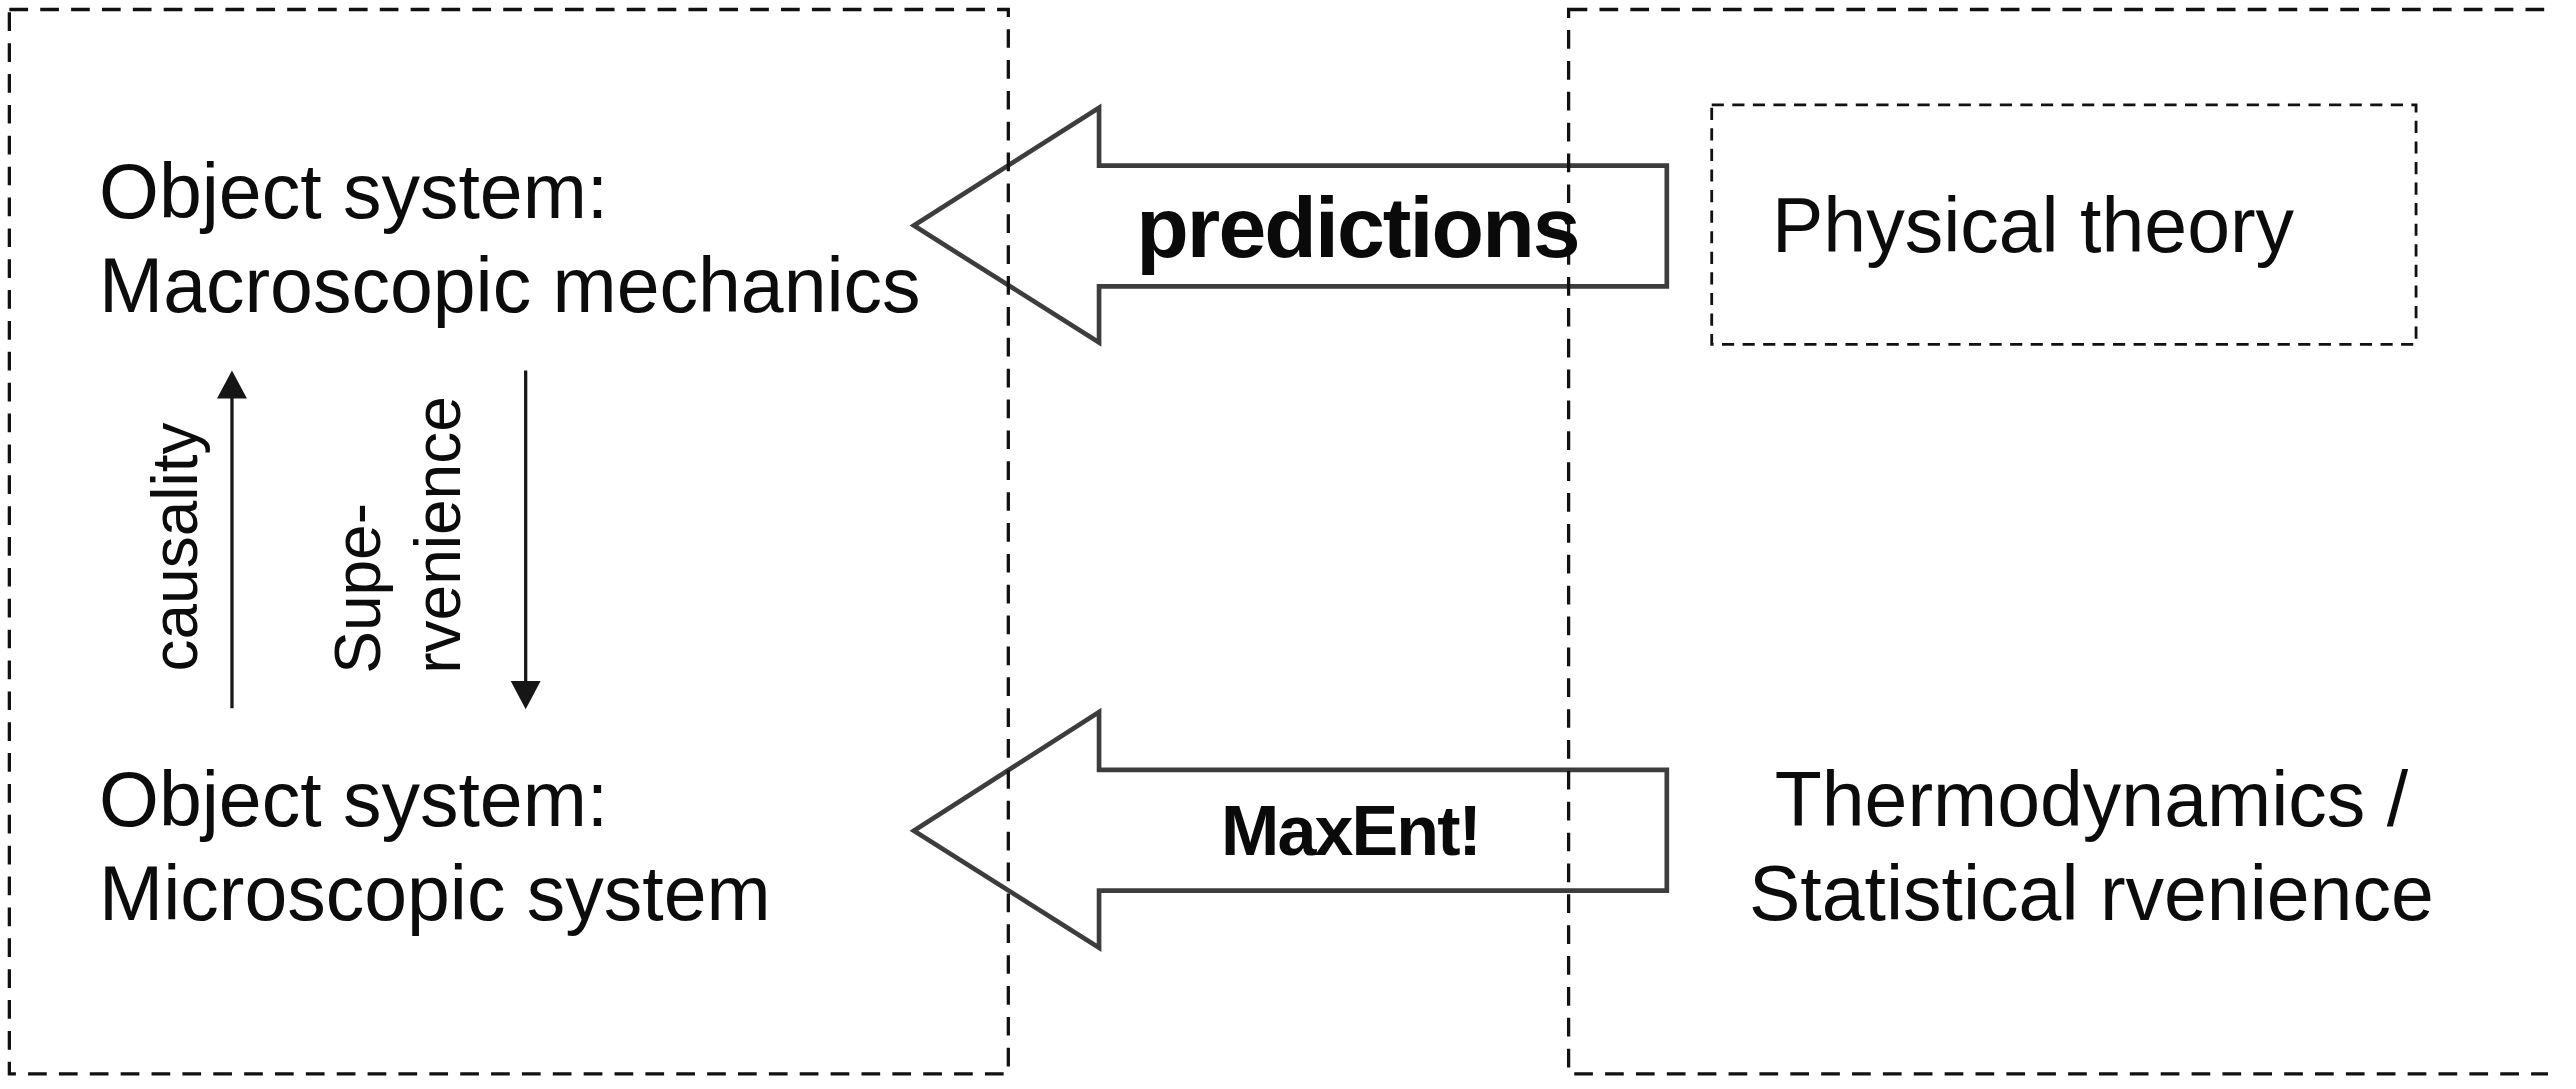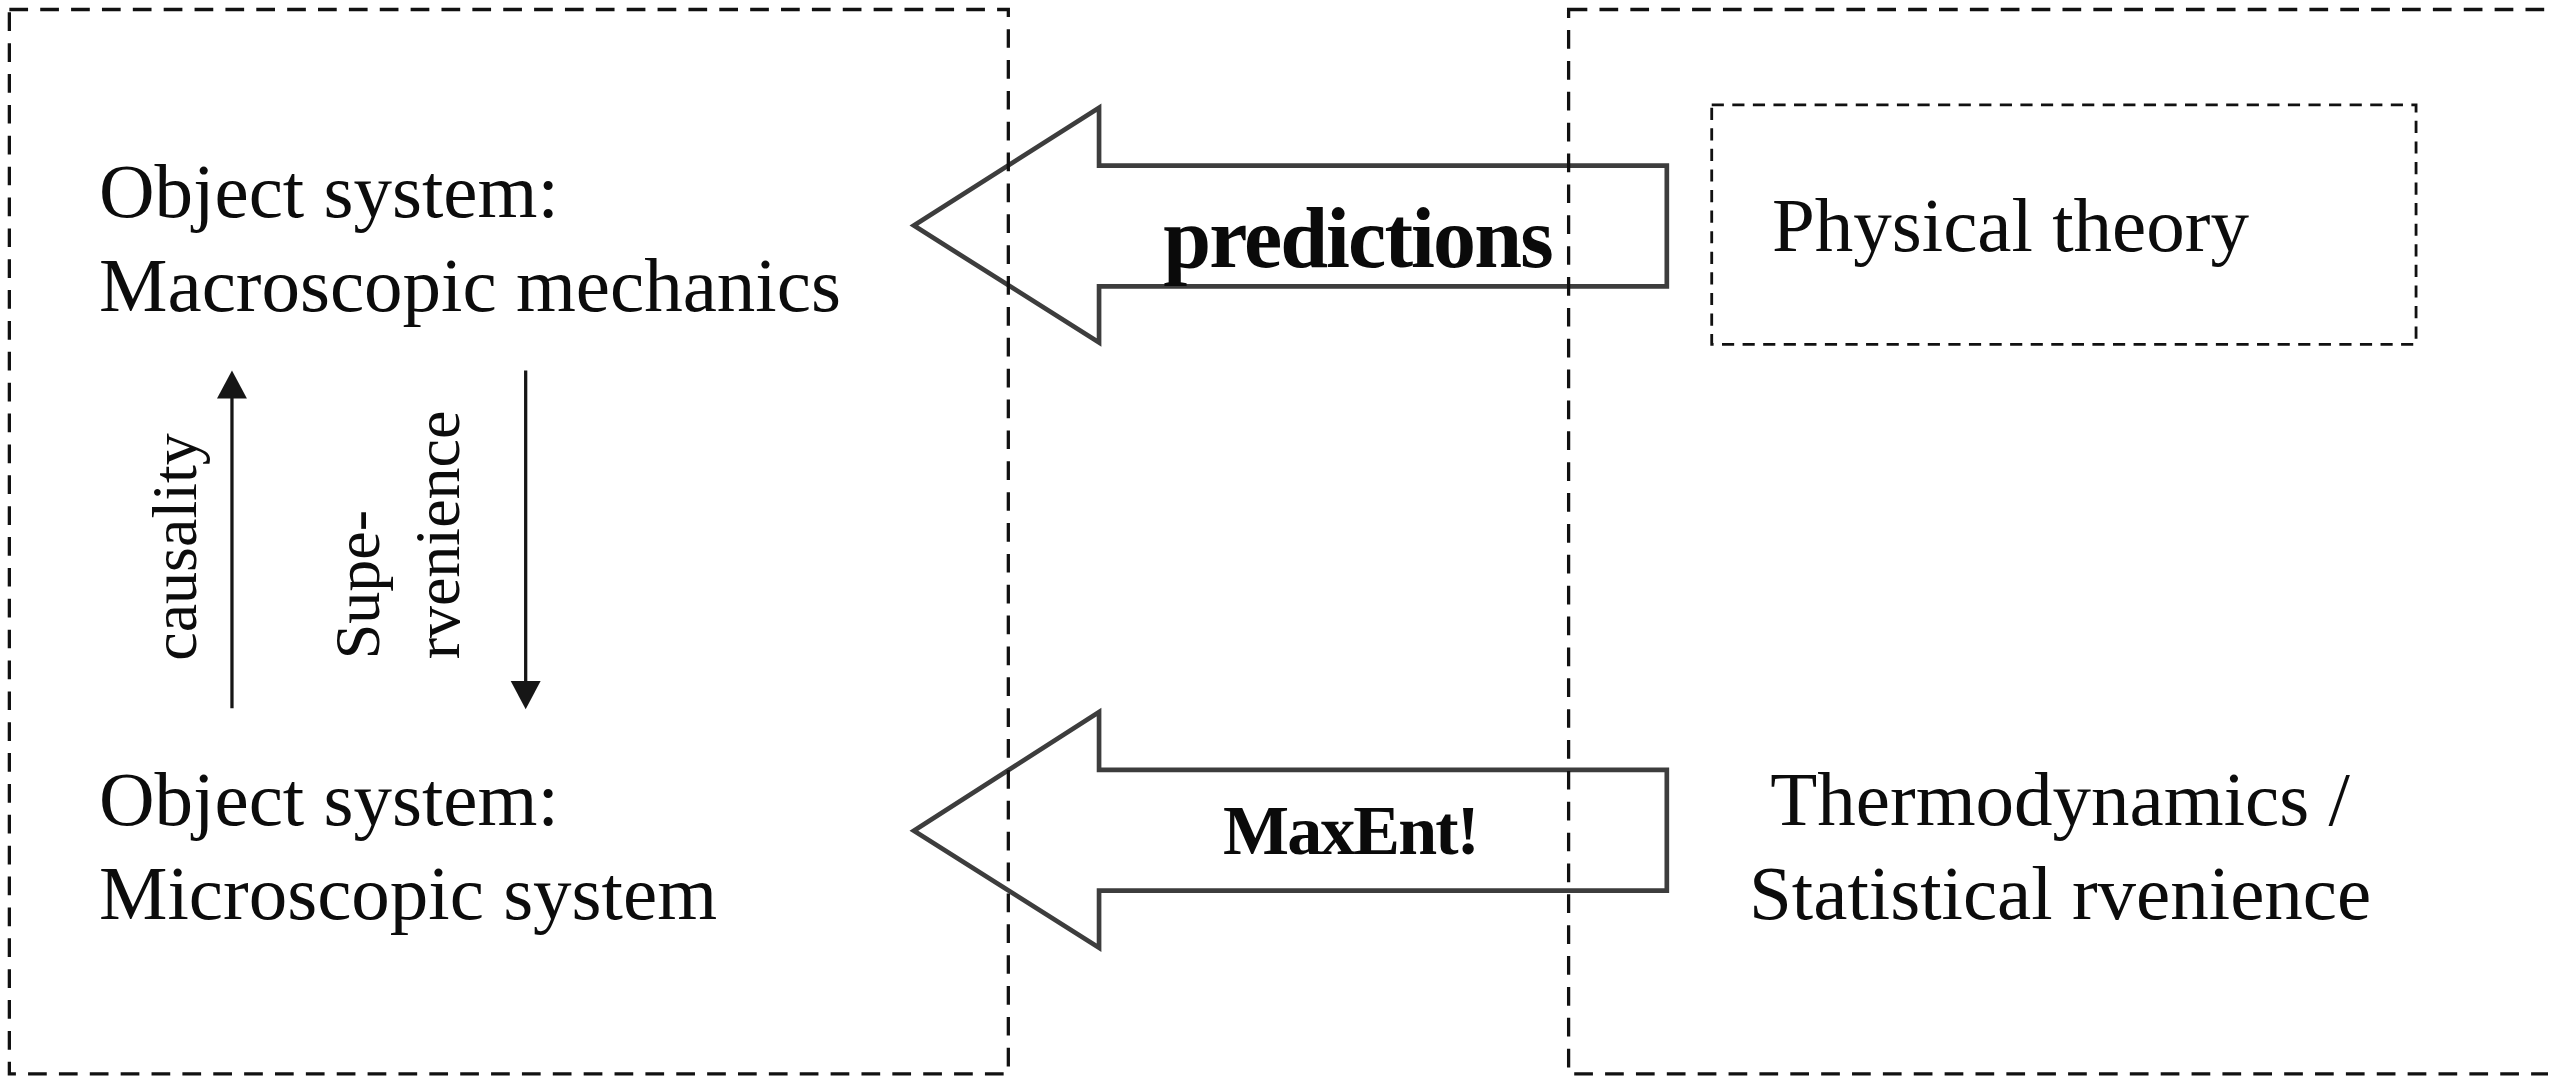--- a/index.html
+++ b/index.html
@@ -5,21 +5,21 @@
   html, body {
     margin: 0;
     padding: 0;
     background: #ffffff;
   }
   #canvas {
     position: relative;
     width: 2548px;
     height: 1090px;
     background: #ffffff;
-    font-family: Liberation Serif, serif;
+    font-family: Liberation Sans, sans-serif;
     color: #0c0c0c;
     overflow: hidden;
   }
   #diagram-svg {
     position: absolute;
     left: 0;
     top: 0;
     width: 2576px;
     height: 1090px;
   }
@@ -33,21 +33,21 @@
   .arrow-label-box {
     position: absolute;
     left: 1099px;
     width: 568px;
     height: 122px;
     display: flex;
     align-items: center;
     justify-content: center;
     pointer-events: none;
   }
-  .arrow-label-box.top { top: 166px; padding-right: 51px; box-sizing: border-box; align-items: flex-end; }
+  .arrow-label-box.top { top: 166px; padding-right: 51px; box-sizing: border-box; }
   .arrow-label-box.bottom { top: 770px; padding-right: 65px; box-sizing: border-box; }
   .arrow-label-text {
     font-weight: bold;
     font-size: 86px;
     letter-spacing: -1.9px;
     white-space: nowrap;
     color: #0a0a0a;
   }
   .arrow-label-box.bottom .arrow-label-text { font-size: 70px; }
   .rotated {

